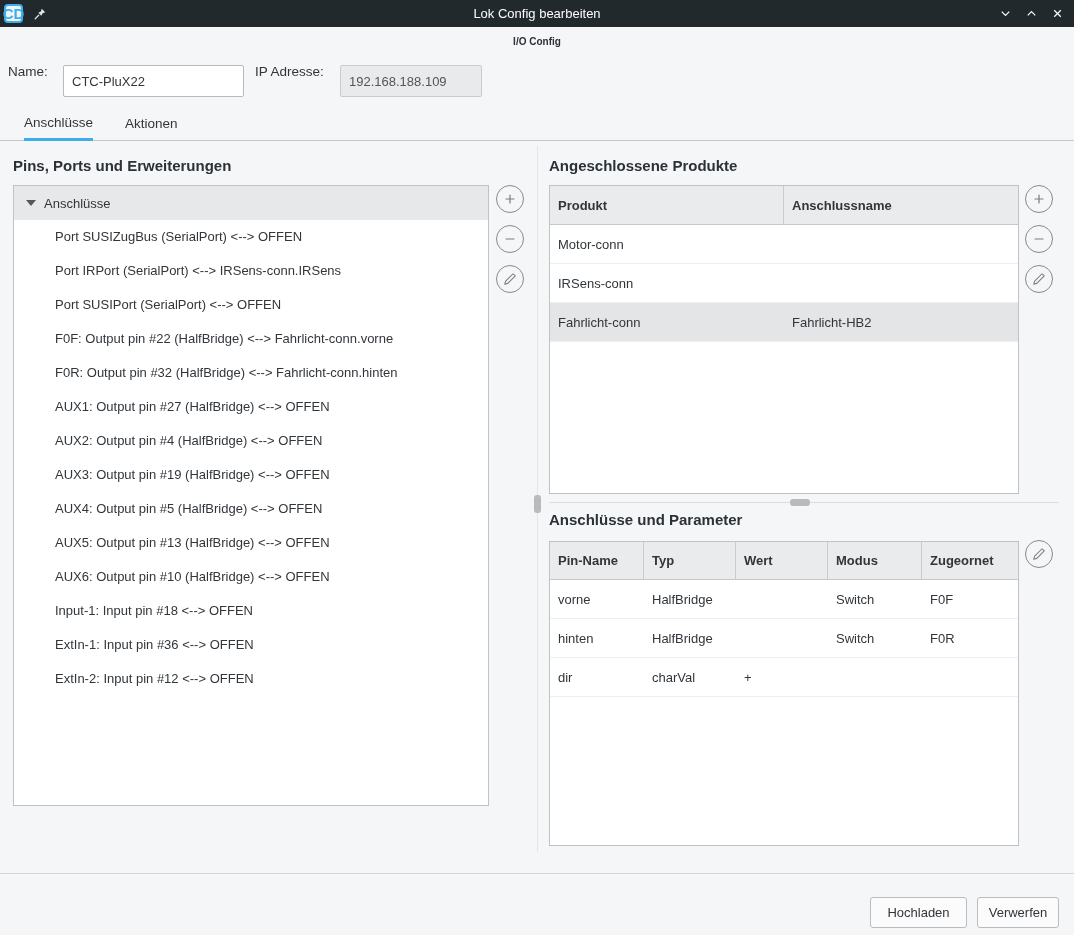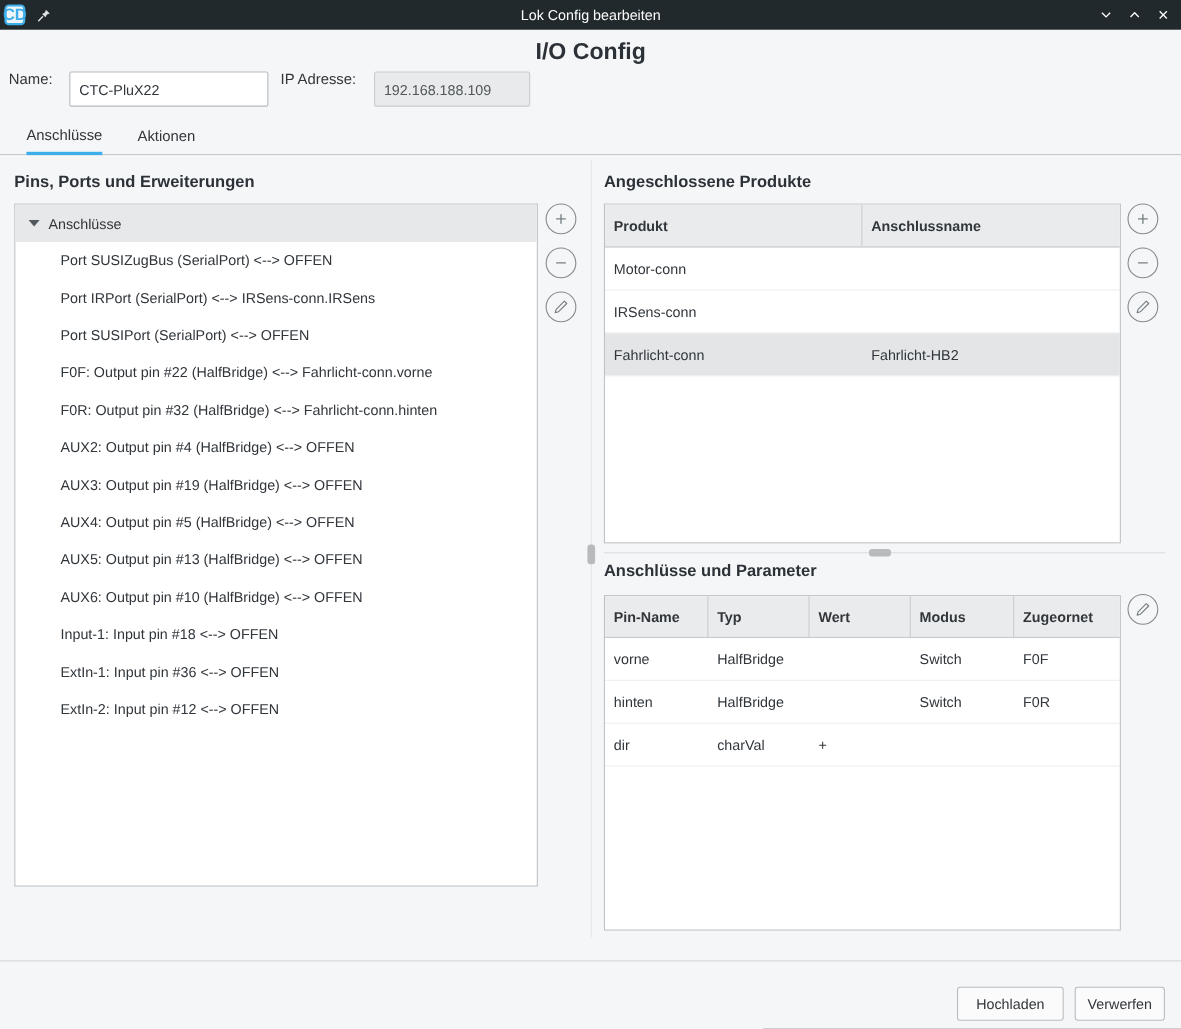--- a/index.html
+++ b/index.html
@@ -8,21 +8,21 @@
 
   
   .titlebar { position:absolute; top:0; left:0; width:100%; height:27px; background:#22292d; display:flex; align-items:center; }
   .app-badge { width:19px; height:19px; margin-left:4px; border:2px solid #3daee9; border-radius:4px; color:#3daee9; font-size:15px; font-weight:bold; display:flex; align-items:center; justify-content:center; background:#eef6fb; }
   .pin-btn { margin-left:8px; width:18px; height:18px; display:flex; align-items:center; justify-content:center; background:none; border:none; cursor:pointer; }
   .titlebar-title { position:absolute; left:0; right:0; text-align:center; color:#fcfcfc; font-size:13px; pointer-events:none; }
   .win-controls { margin-left:auto; display:flex; gap:8px; margin-right:8px; z-index:2; }
   .win-btn { width:18px; height:18px; background:none; border:none; display:flex; align-items:center; justify-content:center; cursor:pointer; }
 
   
-  .io-title { position:absolute; top:36px; left:0; width:100%; text-align:center; font-size:21px; font-weight:bold; color:#2b3137; }
+  .io-title { position:absolute; top:36px; left:0; width:100%; text-align:center; font-size:10px; font-weight:bold; color:#2b3137; }
   .form-label { position:absolute; top:64px; font-size:13.5px; color:#31363b; }
   #label-name { left:8px; }
   #label-ip { left:255px; }
   .text-input { position:absolute; top:65px; height:32px; border:1px solid #b7bbbe; border-radius:2px; background:#fff; padding:0 8px; font:inherit; color:#31363b; }
   #input-name { left:63px; width:181px; }
   #input-ip { left:340px; width:142px; background:#e9eaeb; border-color:#c9cccd; color:#50565a; }
 
   
   .tabbar { position:absolute; top:107px; left:0; width:1074px; height:34px; border-bottom:1px solid #c5c9cb; }
   .tab { position:absolute; bottom:-1px; height:35px; display:flex; align-items:center; font-size:13.5px; color:#31363b; cursor:pointer; background:none; border:none; font-family:inherit; }
@@ -124,20 +124,21 @@
   <div class="tree-panel">
     <div class="tree-root">
       <span class="tri-down"></span>
       <span>Anschlüsse</span>
     </div>
     <div class="tree-item">Port SUSIZugBus (SerialPort) &lt;--&gt; OFFEN</div>
     <div class="tree-item">Port IRPort (SerialPort) &lt;--&gt; IRSens-conn.IRSens</div>
     <div class="tree-item">Port SUSIPort (SerialPort) &lt;--&gt; OFFEN</div>
     <div class="tree-item">F0F: Output pin #22 (HalfBridge) &lt;--&gt; Fahrlicht-conn.vorne</div>
     <div class="tree-item">F0R: Output pin #32 (HalfBridge) &lt;--&gt; Fahrlicht-conn.hinten</div>
+    <div class="tree-item">AUX1: Output pin #27 (HalfBridge) &lt;--&gt; OFFEN</div>
     <div class="tree-item">AUX2: Output pin #4 (HalfBridge) &lt;--&gt; OFFEN</div>
     <div class="tree-item">AUX3: Output pin #19 (HalfBridge) &lt;--&gt; OFFEN</div>
     <div class="tree-item">AUX4: Output pin #5 (HalfBridge) &lt;--&gt; OFFEN</div>
     <div class="tree-item">AUX5: Output pin #13 (HalfBridge) &lt;--&gt; OFFEN</div>
     <div class="tree-item">AUX6: Output pin #10 (HalfBridge) &lt;--&gt; OFFEN</div>
     <div class="tree-item">Input-1: Input pin #18 &lt;--&gt; OFFEN</div>
     <div class="tree-item">ExtIn-1: Input pin #36 &lt;--&gt; OFFEN</div>
     <div class="tree-item">ExtIn-2: Input pin #12 &lt;--&gt; OFFEN</div>
   </div>
 

